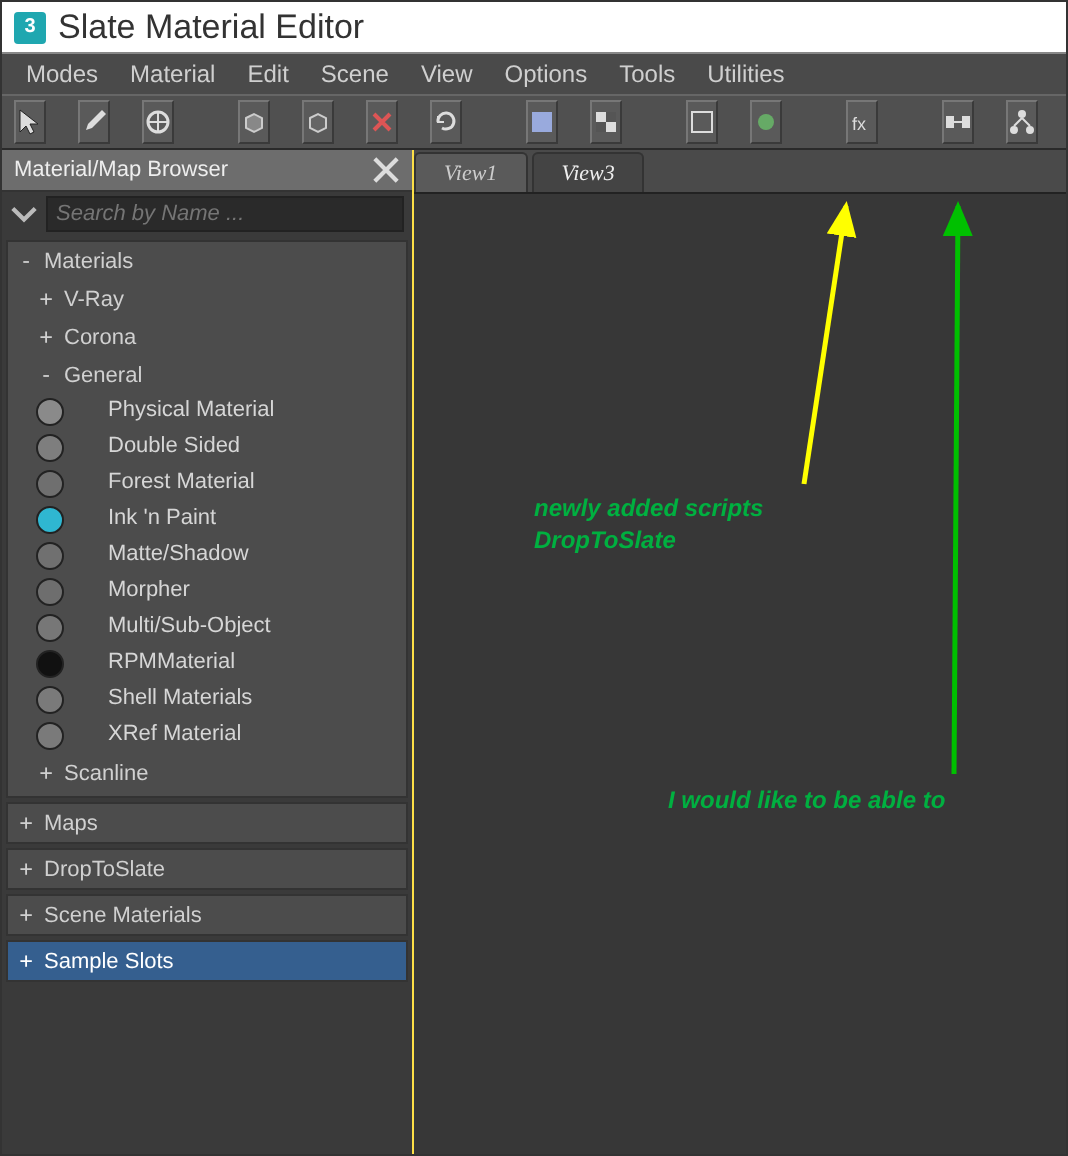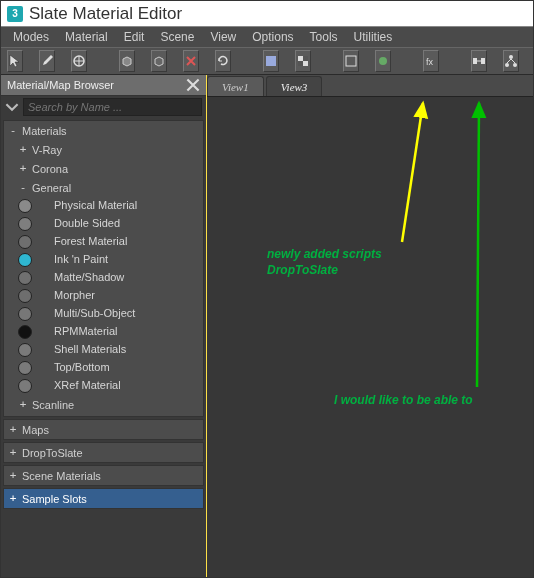--- a/index.html
+++ b/index.html
@@ -282,24 +282,20 @@
               <div class="leaf">
                 <span class="swatch" style="background: rgb(17, 17, 17);"></span>
                 <span>RPMMaterial</span>
               </div>
               <div class="leaf">
                 <span class="swatch" style="background: rgb(122, 122, 122);"></span>
                 <span>Shell Materials</span>
               </div>
               <div class="leaf">
                 <span class="swatch" style="background: rgb(122, 122, 122);"></span>
-                <span>Top/Bottom</span>
-              </div>
-              <div class="leaf">
-                <span class="swatch" style="background: rgb(122, 122, 122);"></span>
                 <span>XRef Material</span>
               </div>
               <div class="grp-head" style="padding-left: 14px;">
                 <span class="pm">+</span>
                 <span>Scanline</span>
               </div>
             </div>
           </div>
           <div class="grp">
             <div class="grp-head">

